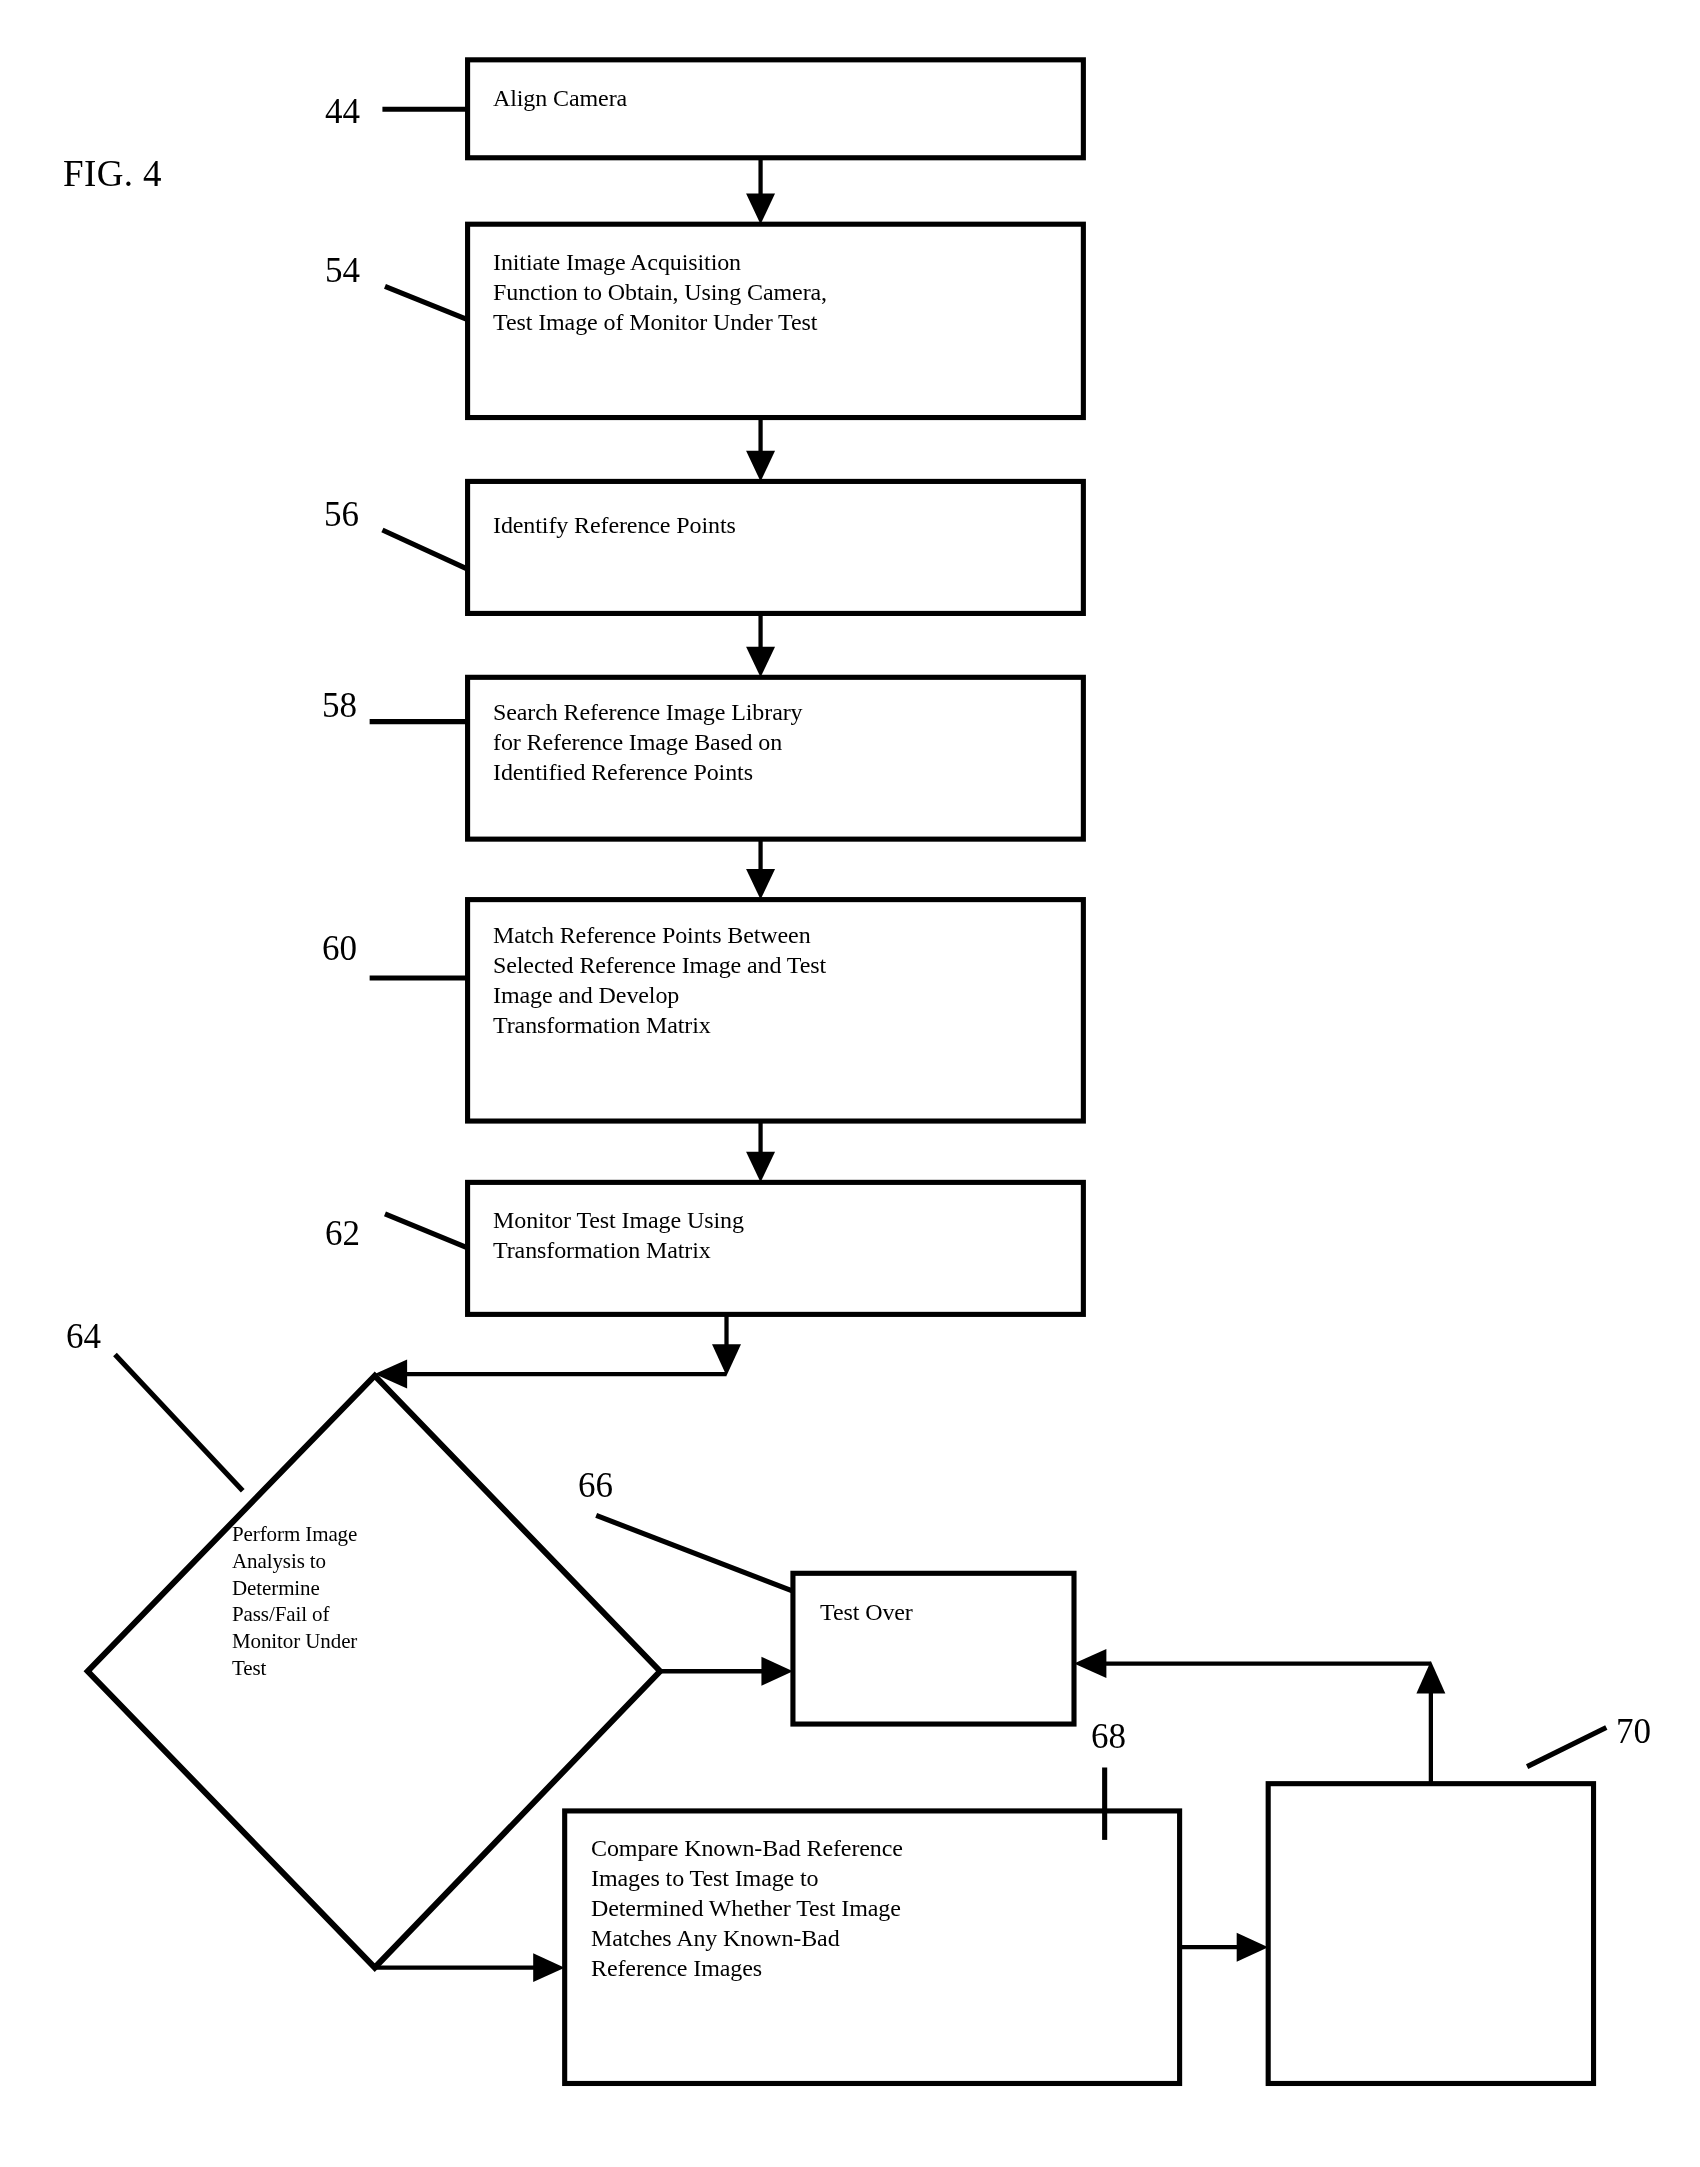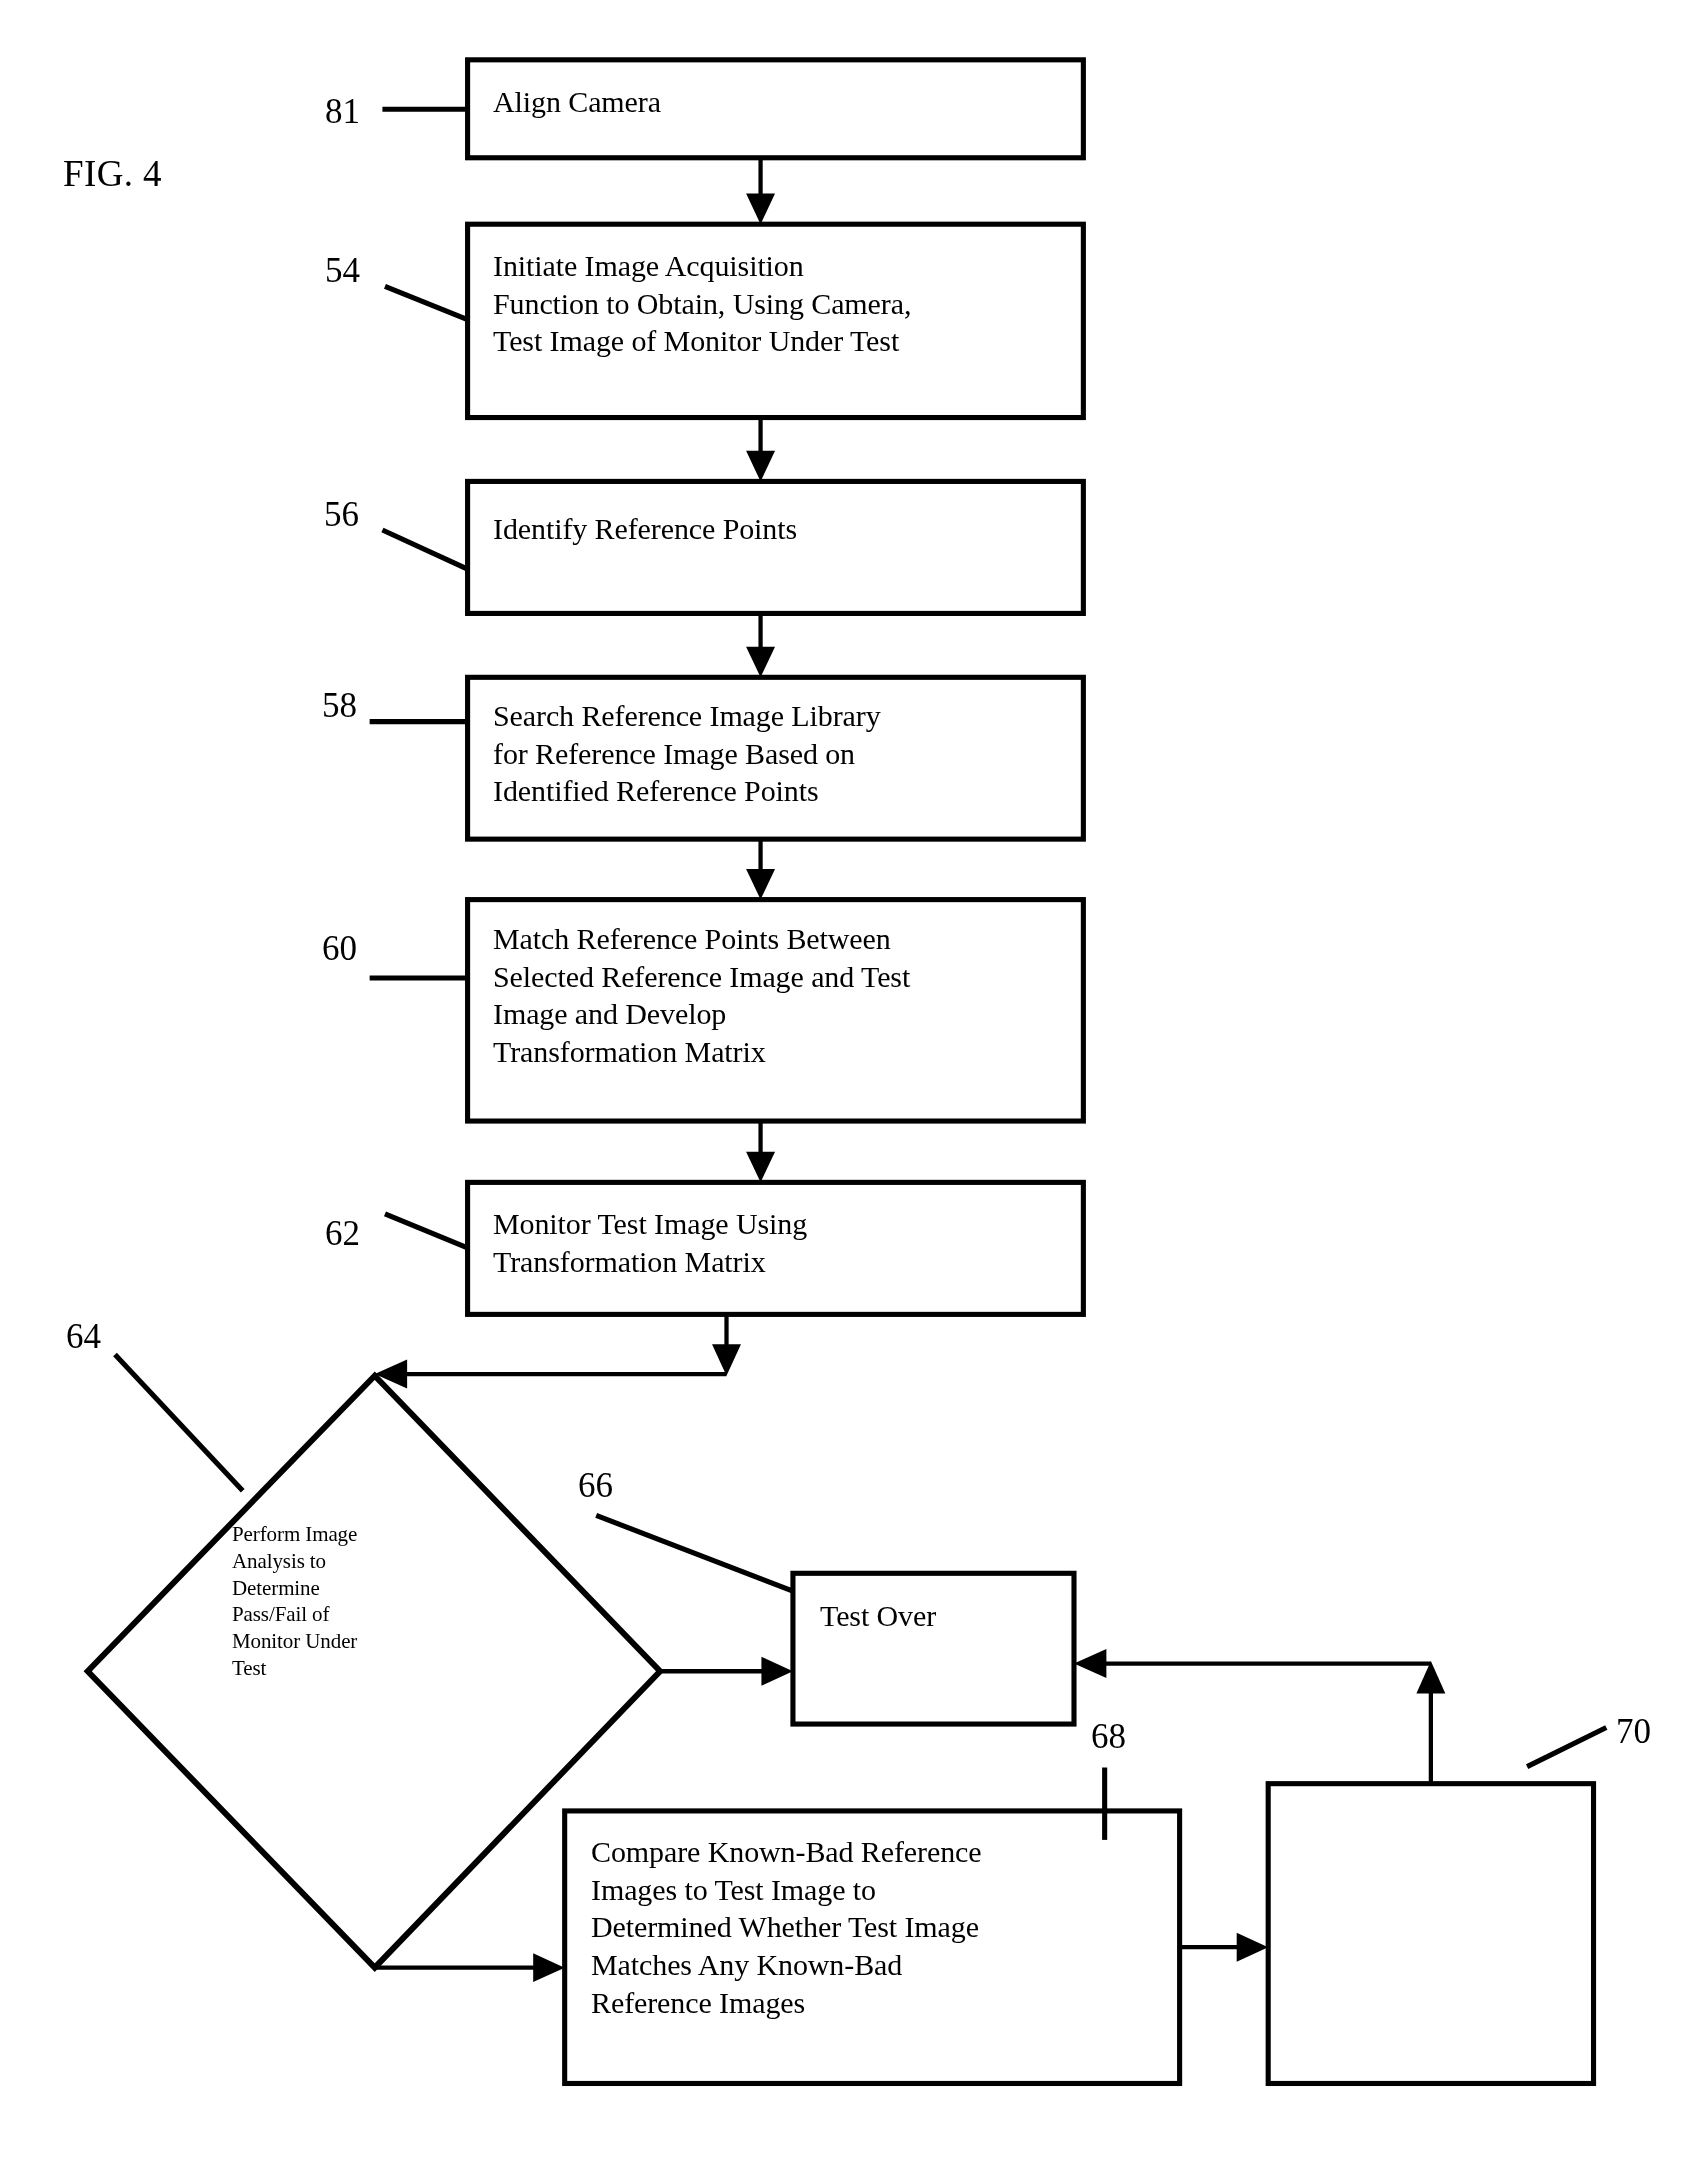--- a/index.html
+++ b/index.html
@@ -55,21 +55,21 @@
   
   .txt {
     position: absolute;
     color: #000000;
     font-family: "Liberation Serif", "DejaVu Serif", serif;
     white-space: pre-line;
     line-height: 1.255;
     letter-spacing: -0.1px;
   }
   .box-text {
-    font-size: 30px;
+    font-size: 24px;
   }
   .diamond-text {
     font-size: 21px;
     line-height: 1.275;
   }
   .ref-num {
     font-size: 35px;
     line-height: 1;
   }
   .fig-label {
@@ -176,21 +176,21 @@
     <line class="leader" x1="700" y1="1779" x2="931" y2="1868"></line>
 
     <line class="leader" x1="1297" y1="2075" x2="1297" y2="2160"></line>
 
     <line class="leader" x1="1793" y1="2074" x2="1886" y2="2028"></line>
 
   </svg>
 
   <div class="txt fig-label" style="left:63px; top:155px;text-align:center;">FIG. 4</div>
 
-  <div class="txt ref-num" style="left:325px; top:94px;">81</div>
+  <div class="txt ref-num" style="left:325px; top:94px;">44</div>
 
   <div class="txt ref-num" style="left:325px; top:253px;">54</div>
 
   <div class="txt ref-num" style="left:324px; top:497px;">56</div>
 
   <div class="txt ref-num" style="left:322px; top:688px;">58</div>
 
   <div class="txt ref-num" style="left:322px; top:931px;">60</div>
 
   <div class="txt ref-num" style="left:325px; top:1181px;">

